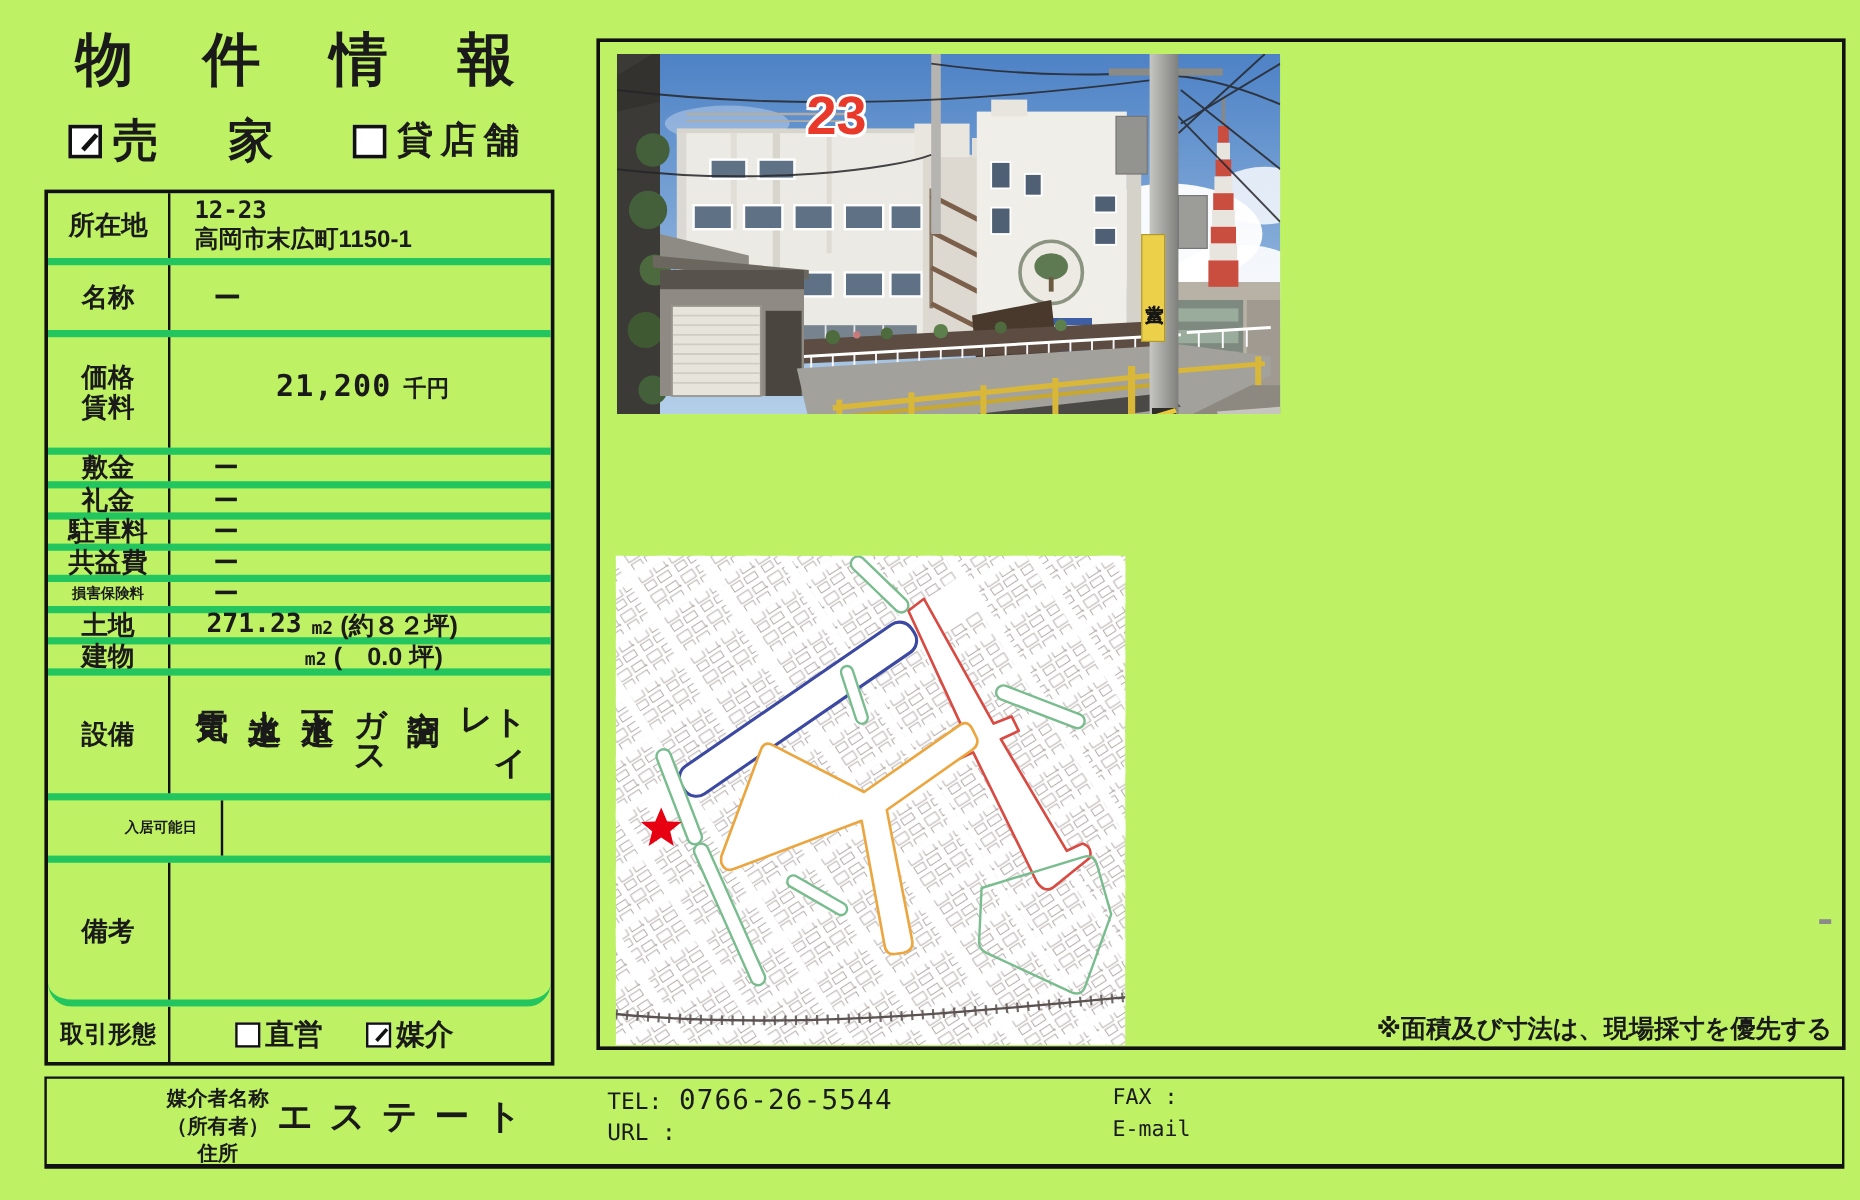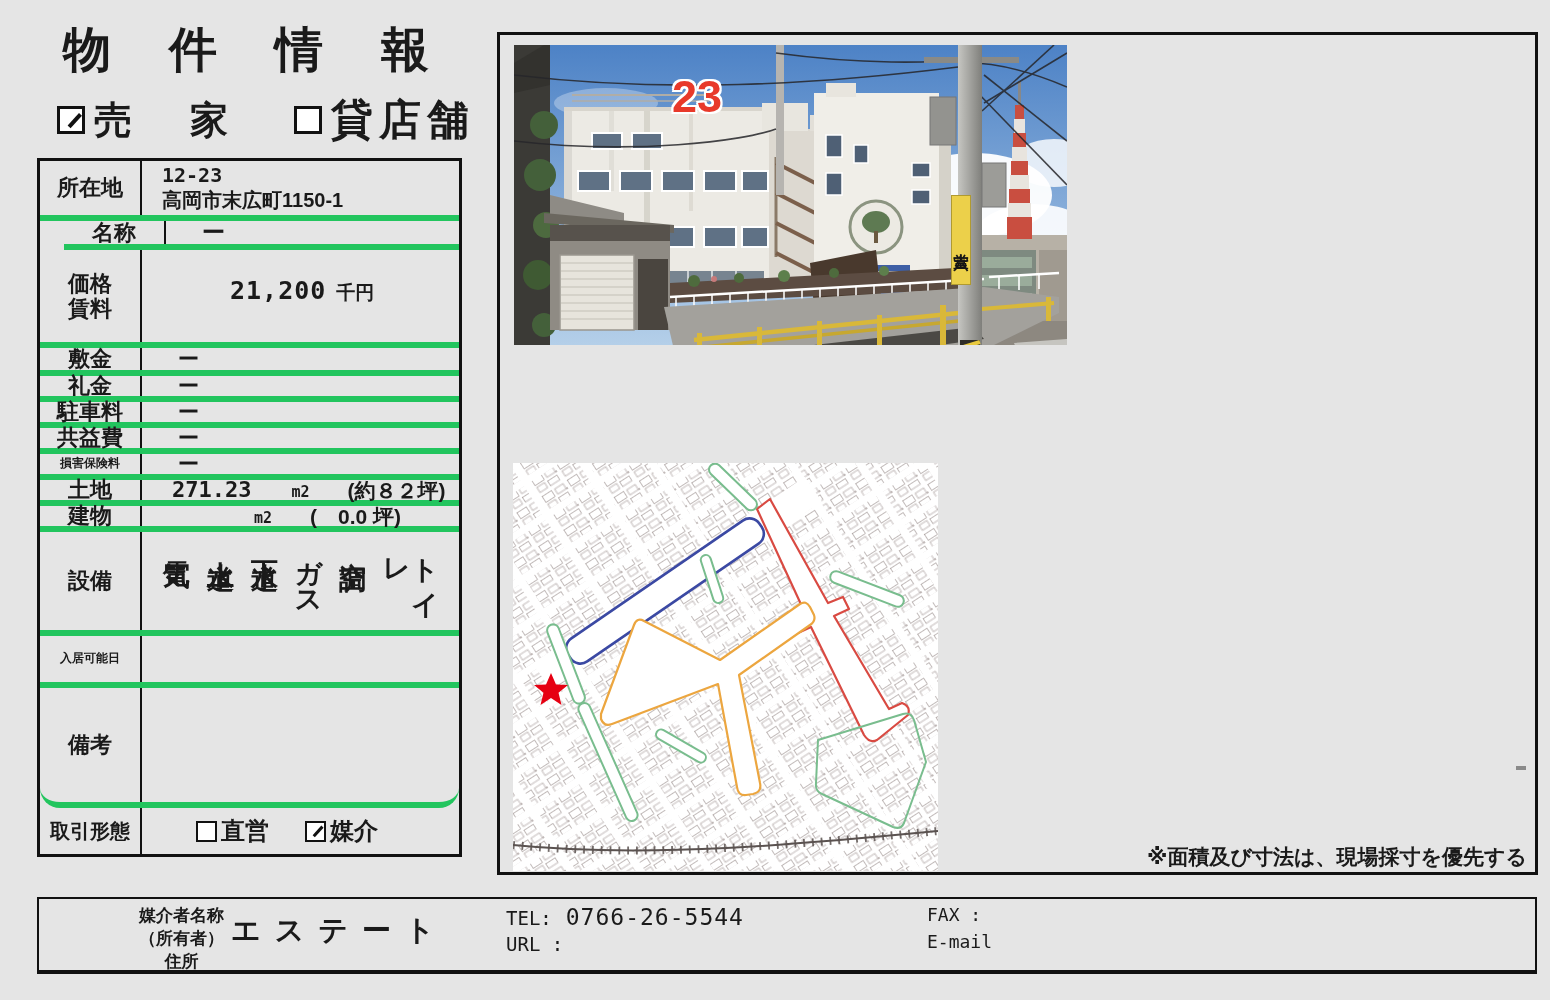--- a/index.html
+++ b/index.html
@@ -1,52 +1,52 @@
 <!DOCTYPE html>
 <html><head>
 <meta charset="utf-8">
 <style>
   html,body{margin:0;padding:0;background:#fff;}
-  .sheet{position:relative;width:1550px;height:1000px;background:#e5e5e5;color:#1a1a1a;
+  .sheet{position:relative;width:1550px;height:1000px;background:#bef264;color:#1a1a1a;
          font-family:"Liberation Sans","DejaVu Sans",sans-serif;overflow:hidden;}
   .mono{font-family:"DejaVu Sans Mono","Liberation Mono",monospace;}
 
   
   .page-title{position:absolute;left:63px;top:18px;font-size:48px;font-weight:700;
               letter-spacing:58px;white-space:nowrap;}
   .cbrow{position:absolute;left:57px;top:92px;display:flex;align-items:center;}
   .cb{display:inline-block;position:relative;background:#fff;border:3px solid #111;box-sizing:border-box;}
   .cb-big{width:28px;height:28px;}
   .cb-small{width:21px;height:21px;border-width:2.5px;}
   .cb.checked::after{content:"";position:absolute;left:12%;top:10%;width:78%;height:42%;
                      border-left:0 solid #111;border-bottom:4px solid #111;border-right:0;
                      transform:rotate(-48deg);}
   .cb-small.checked::after{border-bottom-width:3.5px;}
   .cb-label-sale{font-size:38px;font-weight:700;letter-spacing:10px;margin-left:9px;white-space:pre;}
-  .cb-label-rent{font-size:42px;font-weight:700;letter-spacing:6px;margin-left:9px;}
+  .cb-label-rent{font-size:30px;font-weight:700;letter-spacing:6px;margin-left:9px;}
   .cbrow .gap{width:56px;}
 
   
   .ptable{position:absolute;left:37px;top:158px;width:425px;border:3px solid #111;
           box-sizing:border-box;font-weight:600;}
   .prow{display:flex;border-bottom:6px solid #22c55e;box-sizing:border-box;}
   .prow:last-child{border-bottom:none;}
   .lbl{width:102px;border-right:2px solid #111;box-sizing:border-box;display:flex;
        flex-direction:column;align-items:center;justify-content:center;text-align:center;
        font-size:22px;line-height:1.15;}
   .lbl.sm{font-size:12px;}
   .val{flex:1;display:flex;align-items:center;padding-left:36px;font-size:23px;box-sizing:border-box;}
-  .h60{height:60px;} .h44{height:29px;margin-left:24px;} .h98{height:98px;} .h28{height:28px;}
-  .h26{height:26px;} .h104{height:104px;} .h52{height:52px;} .h120{height:120px;border-radius:20px;} .h46{height:46px;}
+  .h60{height:60px;} .h44{height:60px;} .h98{height:98px;} .h28{height:28px;}
+  .h26{height:26px;} .h104{height:104px;} .h52{height:52px;padding-left:44px;} .h120{height:120px;border-radius:20px;} .h46{height:46px;}
   .val.addr{flex-direction:column;align-items:flex-start;justify-content:center;
             padding-left:20px;font-size:20px;line-height:25px;}
   .val.price{align-items:flex-start;padding-top:26px;padding-left:88px;}
   .price-amt{font-size:25px;letter-spacing:1px;}
   .price-unit{font-size:19px;margin-left:10px;padding-top:4px;}
-  .val.tight{padding-left:30px;font-size:21px;line-height:1;gap:32px;}
+  .val.tight{padding-left:30px;font-size:21px;line-height:1;}
   .land-amt{font-size:22px;} .land-unit{font-size:15px;margin-left:8px;padding-top:4px;}
   .land-tsubo{font-size:21px;margin-left:6px;}
   .val.bld{padding-left:112px;}
   .val.equipv{padding:8px 20px 0 20px;align-items:flex-start;justify-content:space-between;}
   .equip{writing-mode:vertical-rl;text-orientation:upright;font-size:27px;
          letter-spacing:2px;line-height:1.05;}
   .val.trans{padding-left:54px;gap:36px;font-size:24px;}
   .trans-opt{display:flex;align-items:center;gap:4px;}
 
   

